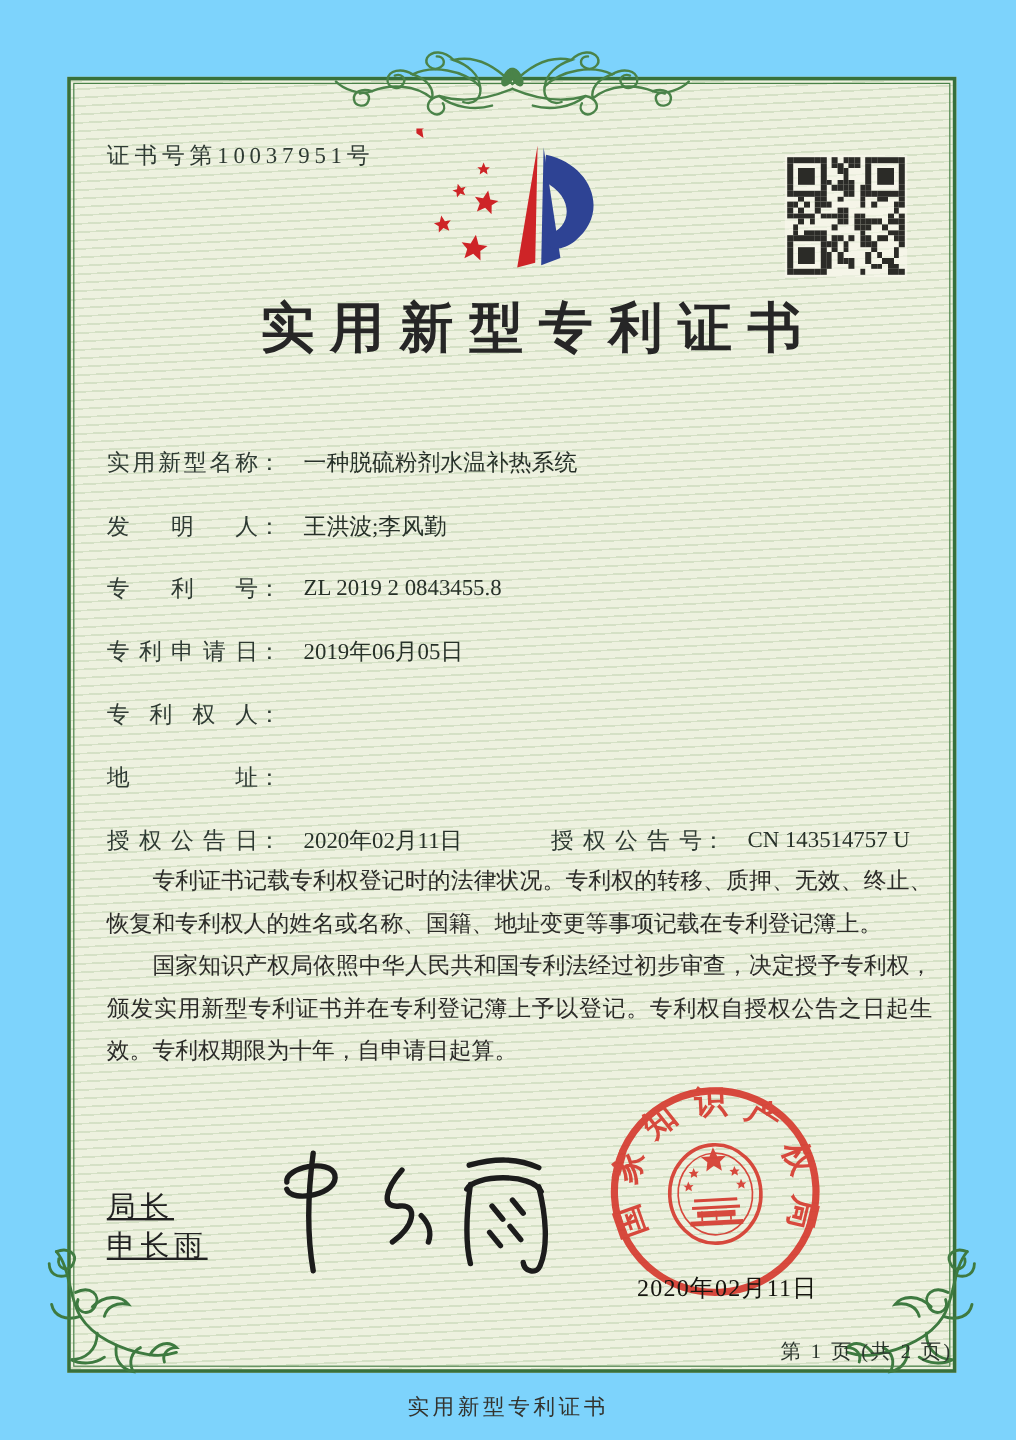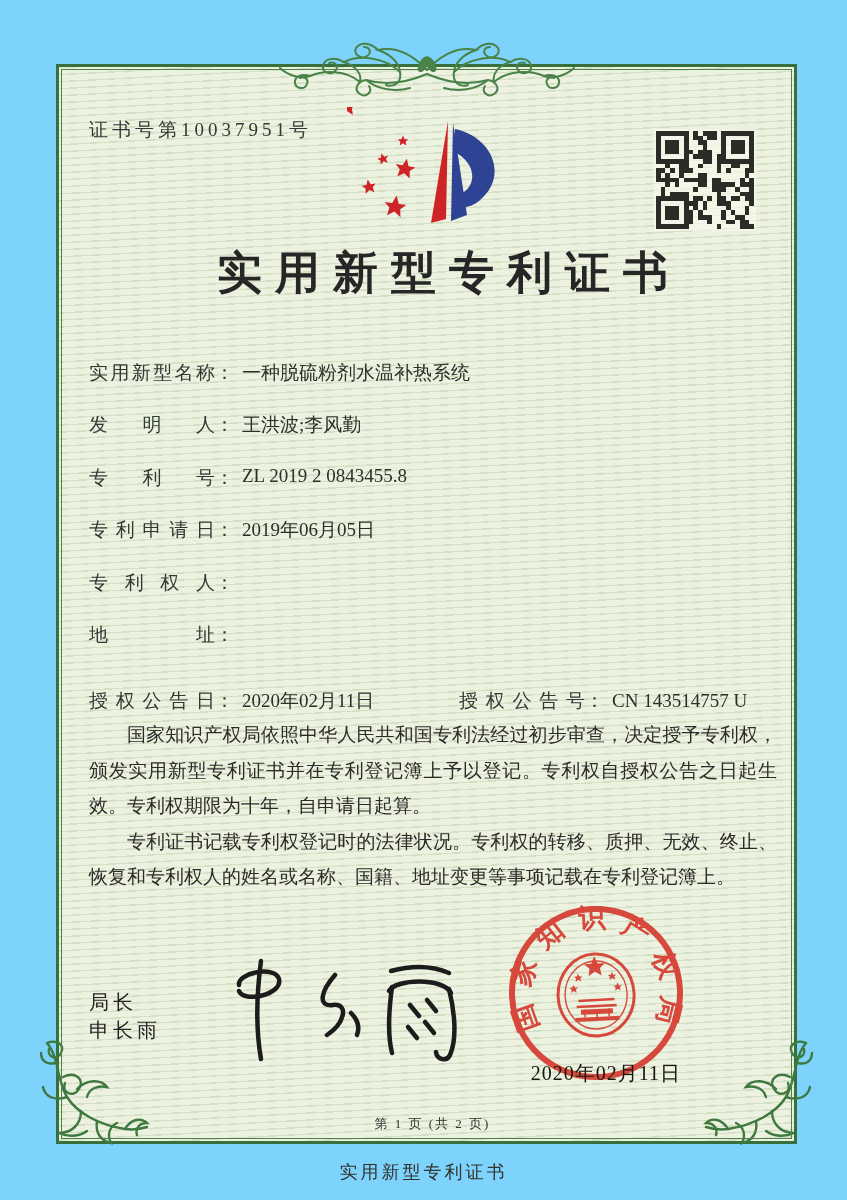--- a/index.html
+++ b/index.html
@@ -41,50 +41,50 @@
   .qr div.on { background:#2b2b27; }
 
   .title {
     position:absolute; left:16px; top:176px; width:100%;
     text-align:center; font-size:45px; font-weight:bold;
     letter-spacing:13px; color:#262626; text-indent:13px;
   }
 
   
   .fields { position:absolute; left:30px; top:293px; width:690px; }
-  .field-row { height:52.4px; display:flex; font-size:19px; color:#2e3a33; }
+  .field-row { height:52.4px; display:flex; align-items:center; font-size:19px; color:#2e3a33; }
   .f-label {
     display:inline-block; width:126px;
     text-align:justify; text-align-last:justify; flex:none;
   }
   .f-colon { flex:none; }
-  .f-value { margin-left:8px; color:#273129; white-space:nowrap; }
+  .f-value { margin-left:19px; color:#273129; white-space:nowrap; }
   .pair { display:inline-flex; align-items:center; }
   .pair1 { width:370px; }
 
   
   .body-text {
     position:absolute; left:30px; top:650px; width:688px;
     font-size:19px; line-height:35.5px; color:#2b2b28;
     text-align:justify;
   }
   .body-text p { text-indent:2em; }
 
   
-  .official { position:absolute; left:30px; top:922px; font-size:20px; letter-spacing:4px; color:#222; }
+  .official { position:absolute; left:30px; top:922px; font-size:24px; letter-spacing:4px; color:#222;text-decoration:underline; }
   .official .name { margin-top:1px; }
   .signature { position:absolute; left:140px; top:880px; }
   .seal { position:absolute; left:447px; top:836px; opacity:0.9; transform:rotate(-3deg); }
   .seal-date {
     position:absolute; left:452px; top:993px; width:190px; text-align:center;
     font-size:20px; color:#15150f; letter-spacing:1px; z-index:5;
   }
   .page-num {
-    position:absolute; left:0; top:1048px; width:100%; text-align:center;
-    font-size:13px; letter-spacing:2px; color:#2b352d;padding-left:12px;
+    position:absolute; left:0; top:1048px; width:100%; text-align:right;
+    font-size:17px; letter-spacing:2px; color:#2b352d;padding-left:12px;
   }
   .back-note {
     position:absolute; left:0; top:1160px; width:100%; text-align:center;
     font-size:18px; letter-spacing:3px; color:#33332e;
   }
 </style>
 </head>
 <body>
 
 <div id="page">
@@ -649,22 +649,22 @@
         </span>
         <span class="pair">
           <span class="f-label">授权公告号</span>
             <span class="f-colon">：</span>
           <span class="f-value">CN 143514757 U</span>
         </span>
       </div>
     </div>
 
     <div class="body-text">
+      <p>专利证书记载专利权登记时的法律状况。专利权的转移、质押、无效、终止、恢复和专利权人的姓名或名称、国籍、地址变更等事项记载在专利登记簿上。</p>
       <p>国家知识产权局依照中华人民共和国专利法经过初步审查，决定授予专利权，颁发实用新型专利证书并在专利登记簿上予以登记。专利权自授权公告之日起生效。专利权期限为十年，自申请日起算。</p>
-      <p>专利证书记载专利权登记时的法律状况。专利权的转移、质押、无效、终止、恢复和专利权人的姓名或名称、国籍、地址变更等事项记载在专利登记簿上。</p>
     </div>
 
     <div class="official">
       <div>局长</div>
       <div class="name">申长雨</div>
     </div>
 
     <svg class="signature" width="300" height="120" viewBox="0 0 300 120">
       <g stroke="#1c1c1c" stroke-width="4.5" fill="none" stroke-linecap="round" stroke-linejoin="round">
         <path d="M62,14 C58,44 56,78 62,112"></path>

